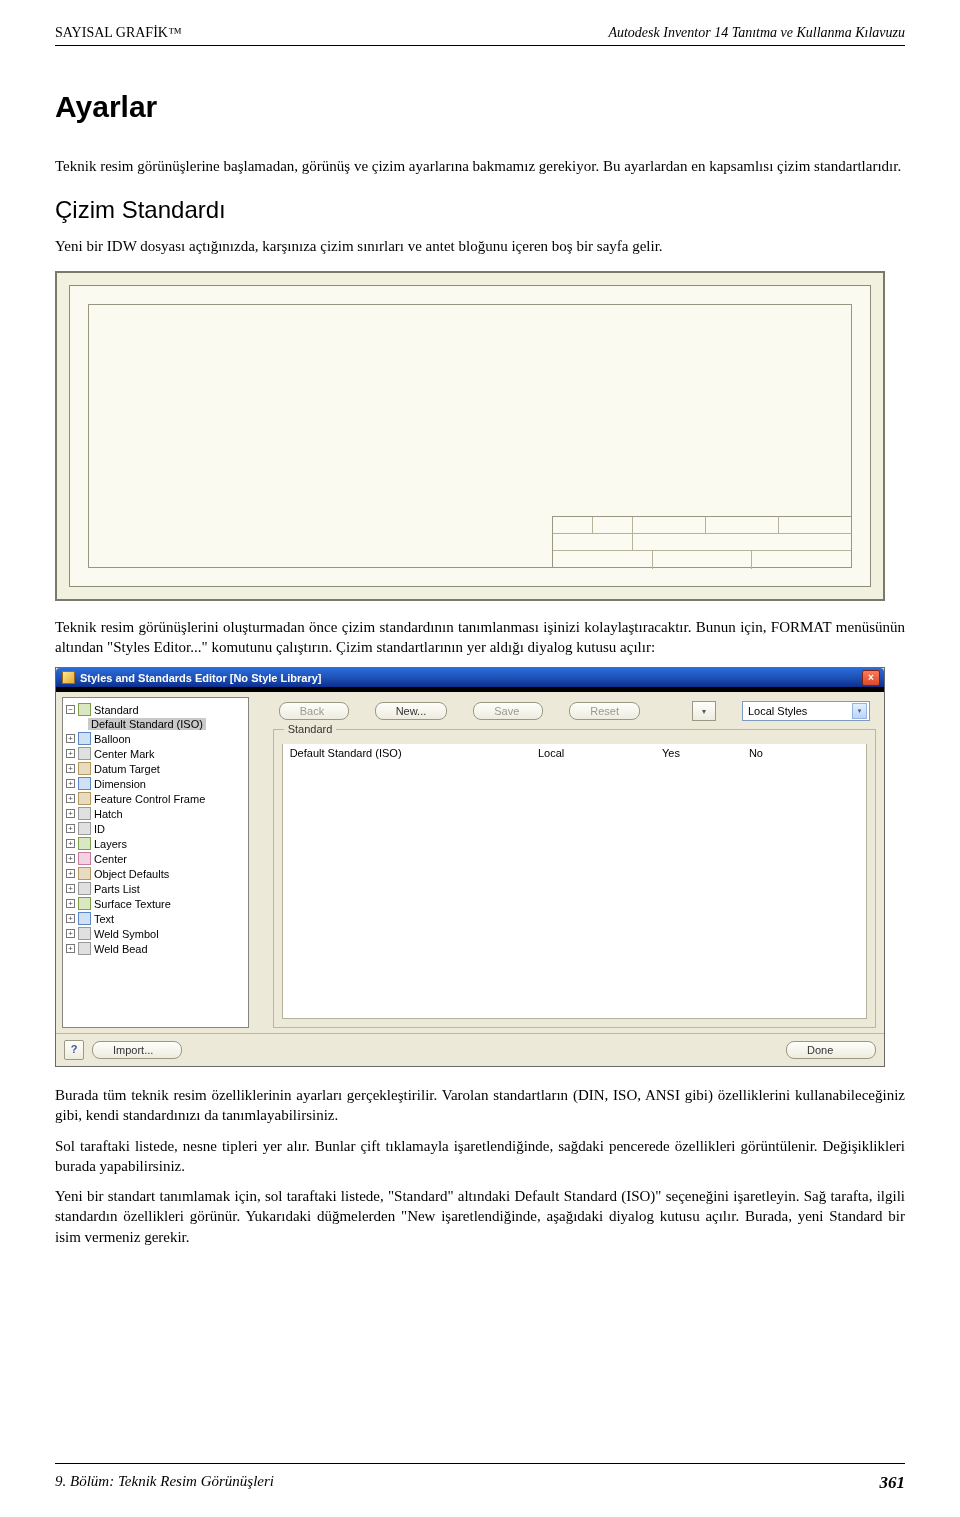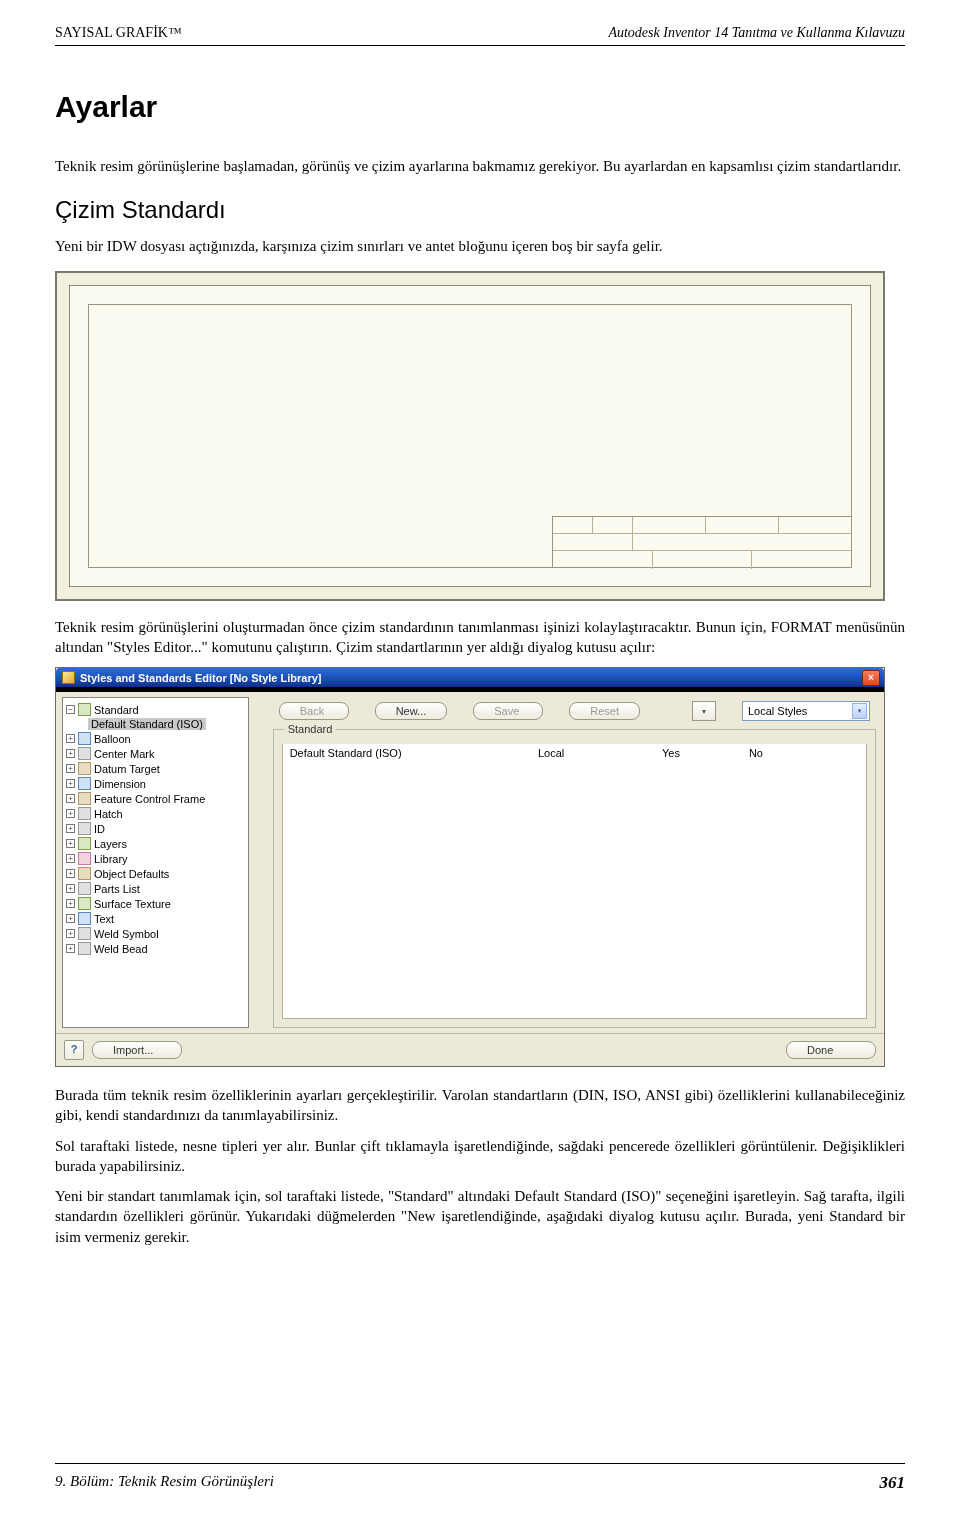--- a/index.html
+++ b/index.html
@@ -293,21 +293,21 @@
             <span>ID</span>
           </div>
         <div class="tree-item">
             <span class="tree-twisty closed"></span>
             <span class="tree-icon"></span>
             <span>Layers</span>
           </div>
         <div class="tree-item">
             <span class="tree-twisty closed"></span>
             <span class="tree-icon pink"></span>
-            <span>Library</span>
+            <span>Center</span>
           </div>
         <div class="tree-item">
             <span class="tree-twisty closed"></span>
             <span class="tree-icon brown"></span>
             <span>Object Defaults</span>
           </div>
         <div class="tree-item">
             <span class="tree-twisty closed"></span>
             <span class="tree-icon gray"></span>
             <span>Parts List</span>

